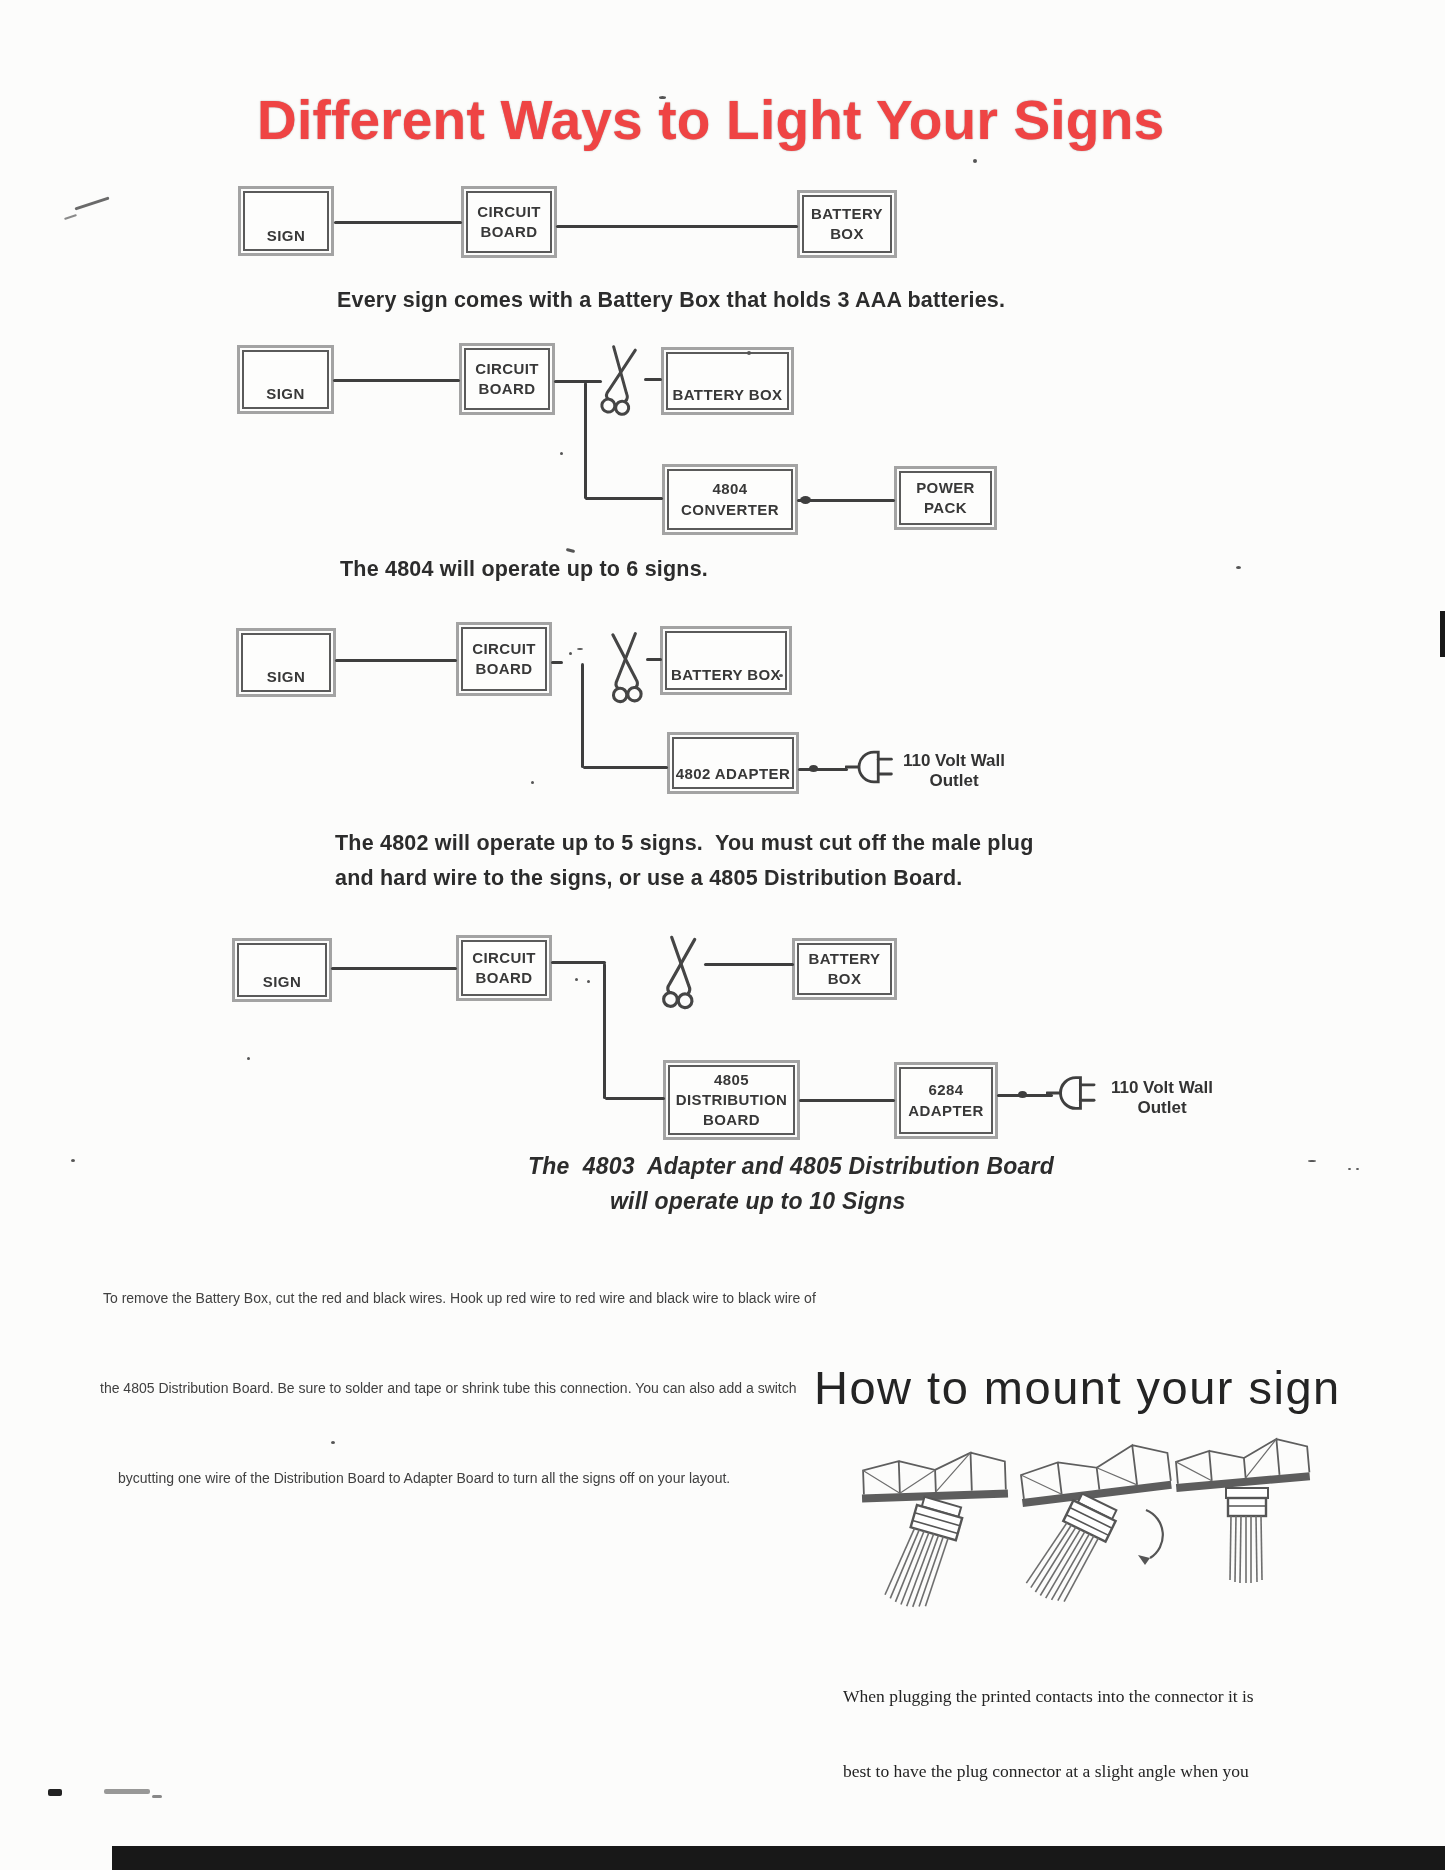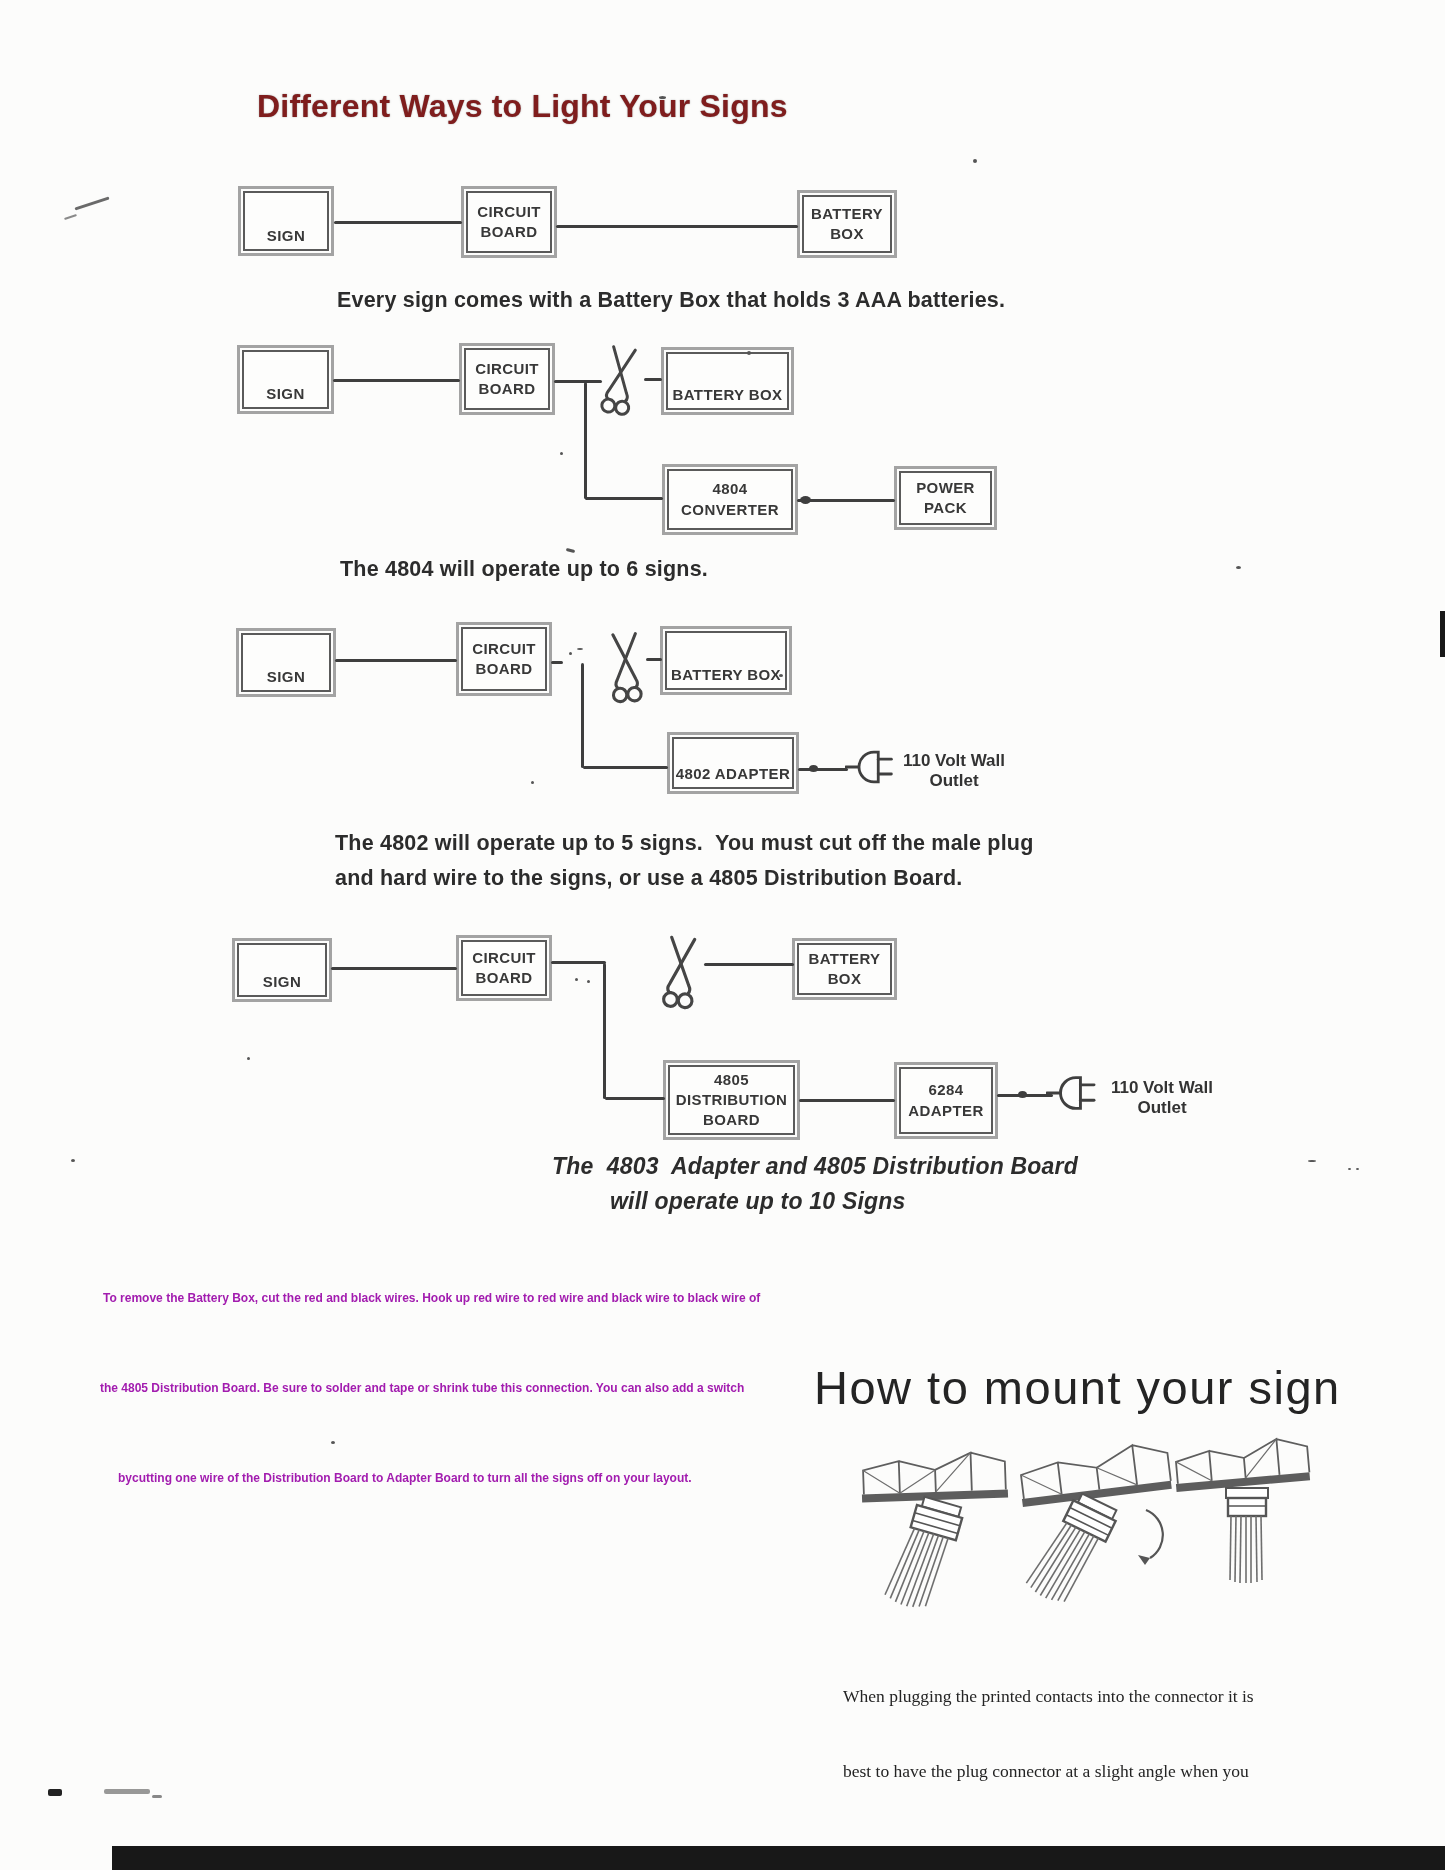--- a/index.html
+++ b/index.html
@@ -1,19 +1,19 @@
 <!DOCTYPE html>
 <html><head>
 <meta charset="utf-8">
 <style>
   * { box-sizing: border-box; margin: 0; padding: 0; }
   body { background:#e8e8e6; font-family:"Liberation Sans", sans-serif; }
   .page { position:relative; width:1445px; height:1870px; background:#fcfcfb; overflow:hidden; margin:0 auto; }
 
-  .title { position:absolute; font-size:32px; font-weight:700; color:#7f1d1d;
+  .title { position:absolute; font-size:55px; font-weight:700; color:#ef4444;
            letter-spacing:.2px; text-shadow:0 0 1.5px rgba(76,76,76,.55); white-space:pre; }
 
   .box { position:absolute; border:3px solid #a3a3a3; background:#fdfdfc;
          display:flex; align-items:center; justify-content:center; }
   .box::before { content:""; position:absolute; inset:2px; border:2px solid #5a5a5a; }
   .box.low { align-items:flex-end; padding-bottom:7px; }
   .box-label { position:relative; font-weight:700; font-size:15px; line-height:1.35;
                letter-spacing:.4px; color:#383838; text-align:center; white-space:pre-line; }
 
   .wire { position:absolute; background:#3e3e3e; border-radius:2px; }
@@ -21,22 +21,22 @@
   .wire-v { width:3px; }
   .bead { position:absolute; background:#3e3e3e; border-radius:50%; }
 
   .caption { position:absolute; font-weight:600; font-size:21.5px; color:#2c2c2c;
              white-space:pre; letter-spacing:.2px; }
   .caption.it { font-style:italic; font-size:23px; }
 
   .outlet { position:absolute; font-weight:600; font-size:17px; line-height:20px; color:#333;
             text-align:center; white-space:pre-line; width:124px; }
 
-  .notes { position:absolute; font-weight:700; font-size:12px; line-height:30px;
-           color:#a21caf; white-space:pre; }
+  .notes { position:absolute; font-weight:400; font-size:14px; line-height:30px;
+           color:#404040; white-space:pre; }
   .note-l3 { padding-left:18px; }
 
   .mount-heading { position:absolute; font-weight:400; font-size:47px;
                    letter-spacing:1.5px; color:#242424; white-space:pre; }
 
   .instructions { position:absolute; font-family:"Liberation Serif", serif;
                   font-size:17.5px; line-height:25px; color:#242424; white-space:pre; }
   .instr-first { padding-left:9px; }
 
   .icon { position:absolute; }
@@ -188,21 +188,21 @@
     <div class="wire wire-h" style="left:997px;top:1094px;width:56px;"></div>
     <div class="bead" style="left:1018px;top:1091px;width:9px;height:7px;"></div>
     <svg class="icon" style="left:656px;top:934px;width:48px;height:82px;transform:rotate(5deg);">
         <use href="#sym-scissors"></use>
       </svg>
     <svg class="icon" style="left:1046px;top:1072px;width:58px;height:42px;">
         <use href="#sym-plug"></use>
       </svg>
     <div class="outlet" style="left:1100px;top:1078px;">110 Volt Wall
 Outlet</div>
-    <div class="caption it" style="left:552px;top:1153px;">The  4803  Adapter and 4805 Distribution Board</div>
+    <div class="caption it" style="left:528px;top:1153px;">The  4803  Adapter and 4805 Distribution Board</div>
     <div class="caption it" style="left:610px;top:1188px;">will operate up to 10 Signs</div>
   </div>
 
   <div class="notes" style="left:100px;top:1223px;">
     <div style="padding-left:3px;">To remove the Battery Box, cut the red and black wires. Hook up red wire to red wire and black wire to black wire of</div>
     <div>the 4805 Distribution Board. Be sure to solder and tape or shrink tube this connection. You can also add a switch</div>
     <div class="note-l3">bycutting one wire of the Distribution Board to Adapter Board to turn all the signs off on your layout.</div>
   </div>
 
   <div class="mount-heading" style="left:814px;top:1360px;">How to mount your sign</div>

